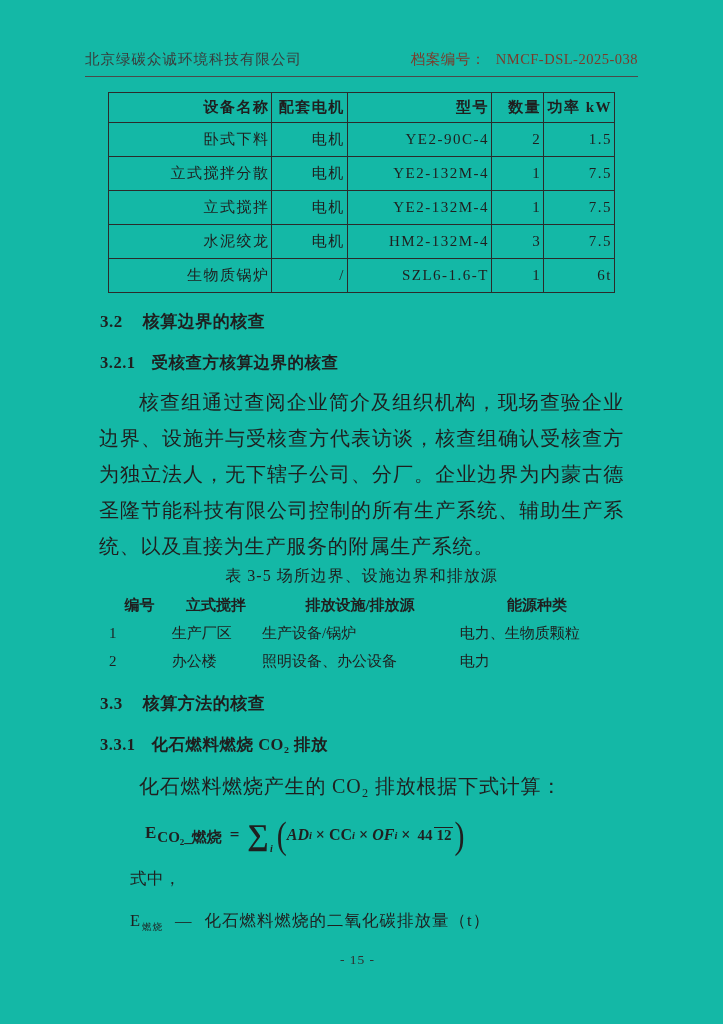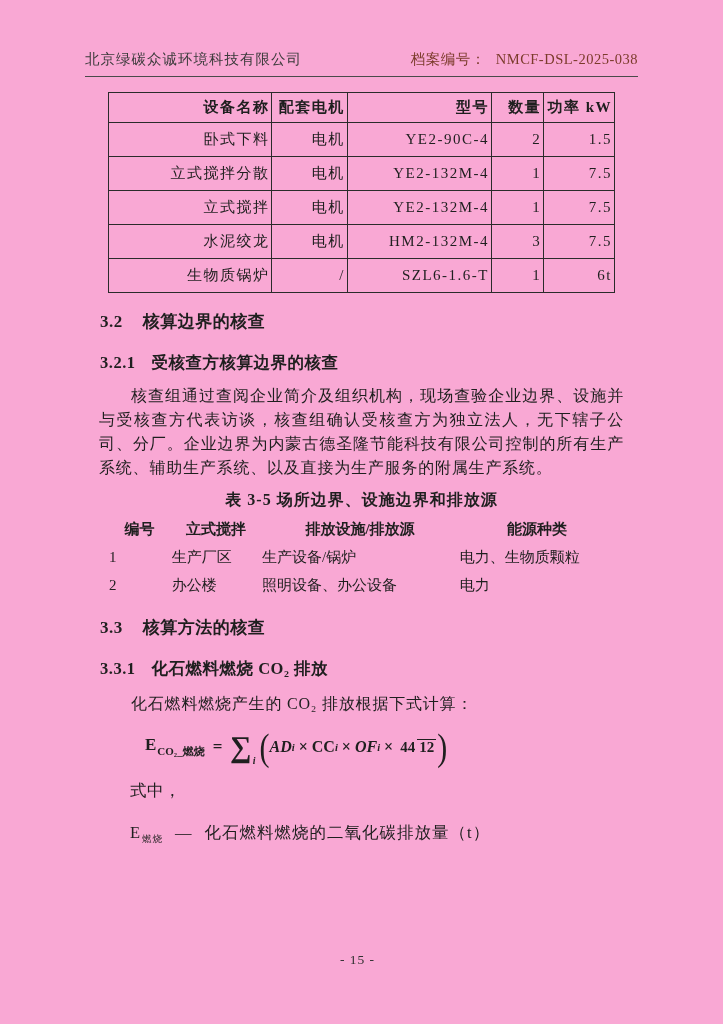--- a/index.html
+++ b/index.html
@@ -1,20 +1,20 @@
 <!DOCTYPE html>
 <html lang="zh"><head>
 <meta charset="utf-8">
 <style>
   html,body{margin:0;padding:0;background:#e9e9e9;}
   .page{
     position:relative;
     width:723px;height:1024px;
     margin:0 auto;
-    background:#f9a8d4;
+    background:#14b8a6;
     box-sizing:border-box;
     padding:50px 85px 0 85px;
     font-family:"Liberation Serif","DejaVu Serif",serif;
     color:#1f1f1f;
     overflow:hidden;
   }
   
   .doc-header{
     display:flex;justify-content:space-between;align-items:baseline;
     border-bottom:1.6px solid #4a4a4a;
@@ -39,39 +39,39 @@
   .b-tbl{width:507px;margin:4px auto 0 auto;font-size:15px;}
   .b-tbl th{height:26px;}
   .b-tbl td{height:26px;}
   
   .h2{font-size:17px;font-weight:bold;margin:17px 0 0 15px;letter-spacing:.5px;}
   .h2 .no{margin-right:20px;}
   .h3{font-size:16.5px;font-weight:bold;margin:19px 0 0 15px;letter-spacing:.5px;}
   .h3 .no{margin-right:16px;}
   .para{
     margin:10px 14px 0 14px;
-    font-size:16px;line-height:24px;
+    font-size:20px;line-height:36px;
     text-align:justify;text-justify:inter-character;
     word-break:break-all;
     text-indent:2em;
     letter-spacing:.8px;
   }
   .caption{
-    margin-top:10px;text-align:center;
-    font-size:16px;font-weight:bold;letter-spacing:1px;
+    margin-top:2px;text-align:center;
+    font-size:16px;font-weight:normal;letter-spacing:1px;
   }
   .lead{margin-top:12px;}
   
   .formula{
     margin:14px 0 0 60px;
     display:flex;align-items:center;
     font-weight:600;font-size:17px;
     font-family:"Liberation Serif","DejaVu Serif",serif;
   }
-  .formula .lhs-sub{font-size:11px;vertical-align:sub;margin-left:1px;}
+  .formula .lhs-sub{font-size:15px;vertical-align:sub;margin-left:1px;}
   .formula .eq{margin:0 8px;}
   .sigma-wrap{display:inline-flex;align-items:flex-end;margin-right:2px;}
   .sigma{font-size:30px;line-height:30px;font-weight:600;}
   .sigma-sub{font-size:10px;font-style:italic;margin:0 2px -4px 1px;}
   .paren{font-size:30px;font-weight:400;transform:scaleY(1.25);display:inline-block;line-height:34px;}
   .terms{display:inline-flex;align-items:center;font-size:16px;justify-content:space-between;}
   .v-it{font-style:italic;}
   .t-sub{font-size:10.5px;font-style:italic;vertical-align:sub;}
   .times{margin:0 4px;font-weight:600;}
   .frac{display:inline-flex;flex-direction:row;align-items:center;font-size:15px;line-height:15px;margin:0 1px;}

